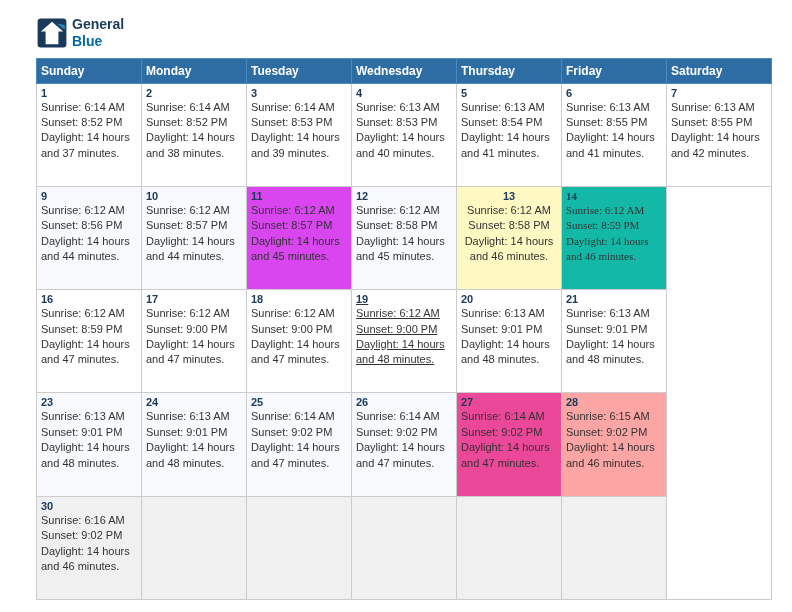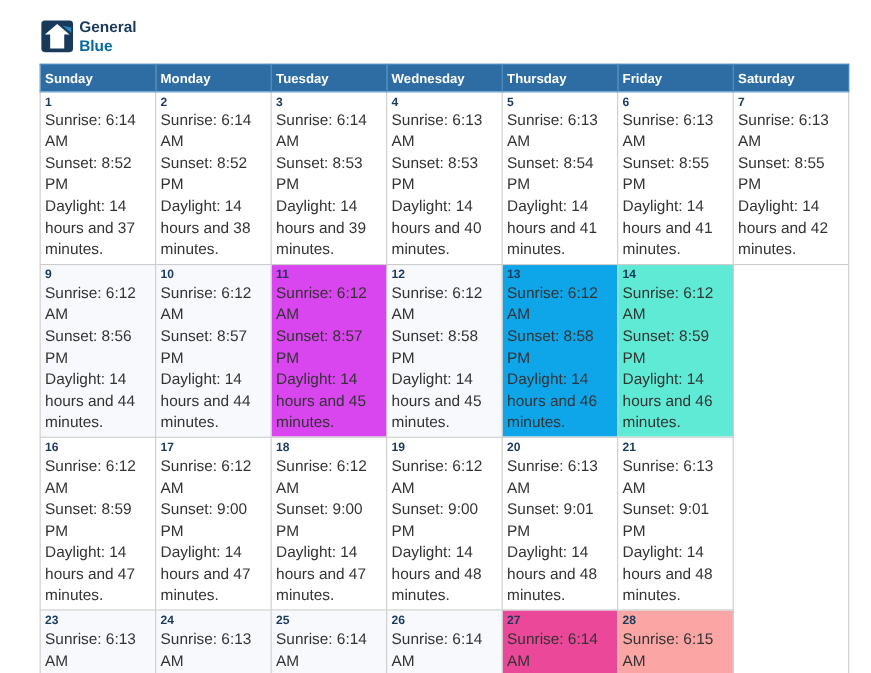--- a/index.html
+++ b/index.html
@@ -88,21 +88,21 @@
       background: #f0f0f0;
     }
     .day-num {
       font-size: 11px;
       font-weight: bold;
       color: #1a3a5c;
       display: block;
       margin-bottom: 1px;
     }
     .day-info {
-      font-size: 14px;
+      font-size: 11px;
       color: #333;
       line-height: 1.4;
     }
     .empty-cell {
       background: #f0f0f0 !important;
     }
   </style>
 </head>
 <body>
 
@@ -222,29 +222,29 @@
         </div>
       </td>
           <td style="background: rgb(247, 249, 252);">
         <span class="day-num">12</span>
         <div class="day-info">
           Sunrise: 6:12 AM<br>
           Sunset: 8:58 PM<br>
           Daylight: 14 hours and 45 minutes.
         </div>
       </td>
-          <td style="background: #0ea5e9;">
+          <td style="background: #fef9c3; text-align: center;">
         <span class="day-num">13</span>
         <div class="day-info">
           Sunrise: 6:12 AM<br>
           Sunset: 8:58 PM<br>
           Daylight: 14 hours and 46 minutes.
         </div>
       </td>
-          <td style="background: #5eead4;">
+          <td style="background: #14b8a6; font-family: Liberation Serif, serif;">
         <span class="day-num">14</span>
         <div class="day-info">
           Sunrise: 6:12 AM<br>
           Sunset: 8:59 PM<br>
           Daylight: 14 hours and 46 minutes.
         </div>
       </td>
         </tr>
         <tr>
           <td style="background: rgb(255, 255, 255);">
@@ -264,21 +264,21 @@
         </div>
       </td>
           <td style="background: rgb(255, 255, 255);">
         <span class="day-num">18</span>
         <div class="day-info">
           Sunrise: 6:12 AM<br>
           Sunset: 9:00 PM<br>
           Daylight: 14 hours and 47 minutes.
         </div>
       </td>
-          <td style="background: rgb(255, 255, 255);">
+          <td style="background: rgb(255, 255, 255); text-decoration: underline;">
         <span class="day-num">19</span>
         <div class="day-info">
           Sunrise: 6:12 AM<br>
           Sunset: 9:00 PM<br>
           Daylight: 14 hours and 48 minutes.
         </div>
       </td>
           <td style="background: rgb(255, 255, 255);">
         <span class="day-num">20</span>
         <div class="day-info">

